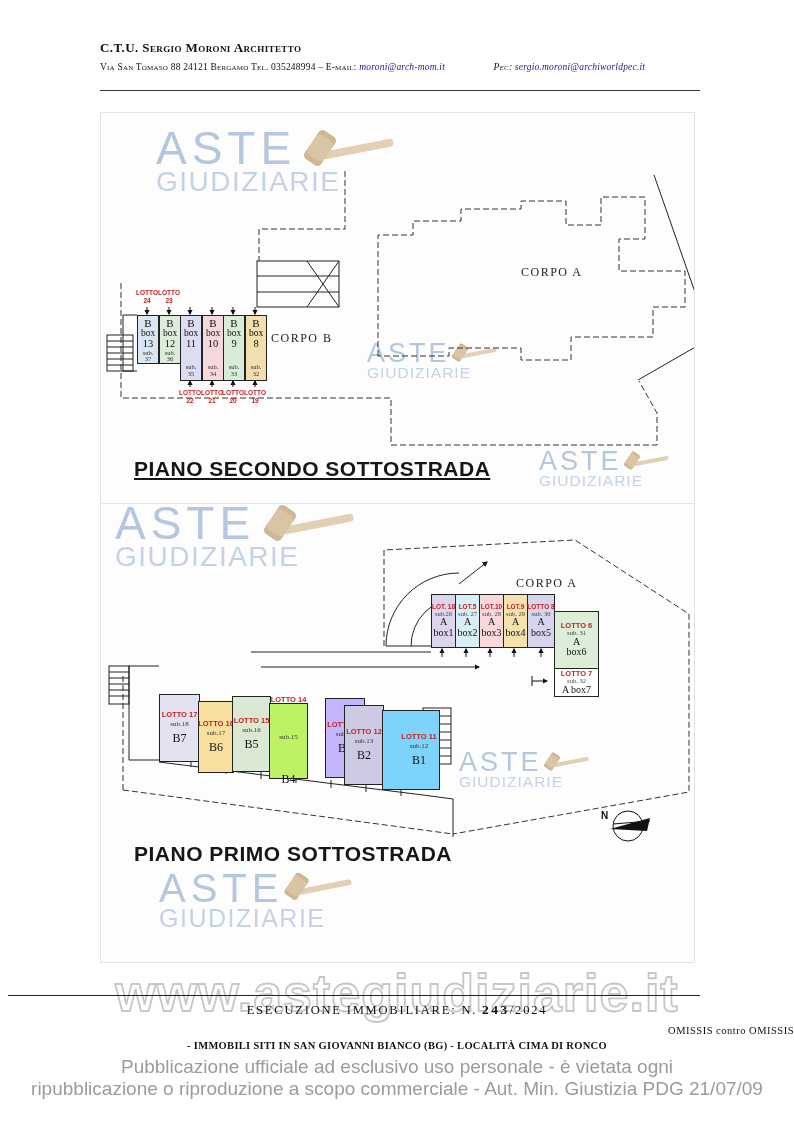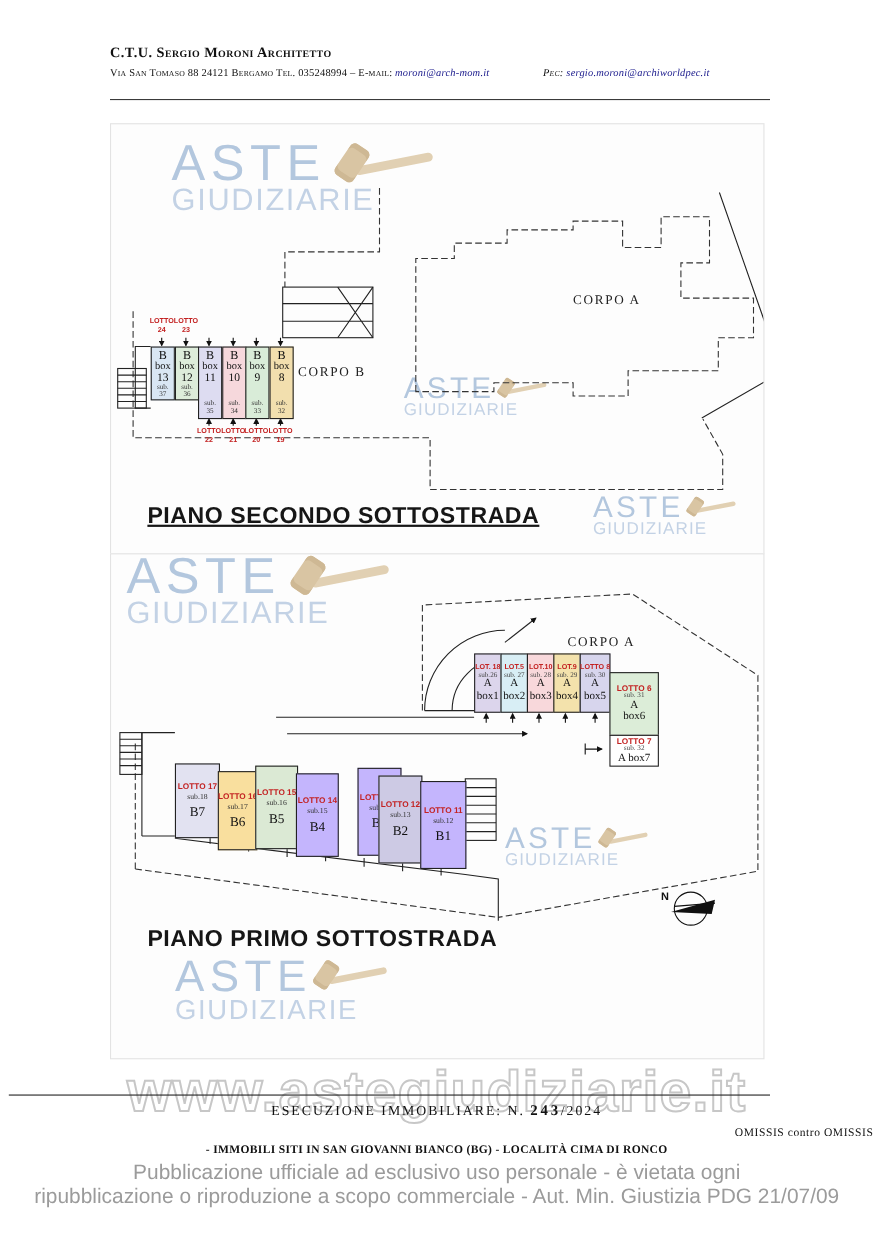--- a/index.html
+++ b/index.html
@@ -328,36 +328,36 @@
     <div class="bbox" style="left: 97px; top: 197px; width: 34px; height: 70px; background-color: rgb(249, 223, 158);">
       <div class="lot">LOTTO 16</div>
         <div class="sb">sub.17</div>
         <div class="nm">B6</div>
     </div>
     <div class="bbox" style="left: 131px; top: 192px; width: 37px; height: 74px; background-color: rgb(219, 233, 212);">
       <div class="lot">LOTTO 15</div>
         <div class="sb">sub.16</div>
         <div class="nm">B5</div>
     </div>
-    <div class="bbox" style="left: 168px; top: 199px; width: 37px; height: 74px; background-color: #c4b5fd;">
+    <div class="bbox" style="left: 168px; top: 199px; width: 37px; height: 74px; background-color: #bef264; gap: 28px;">
       <div class="lot">LOTTO 14</div>
         <div class="sb">sub.15</div>
         <div class="nm">B4</div>
     </div>
     <div class="bbox" style="left: 205px; top: 194px; width: 38px; height: 78px; background-color: #c4b5fd; margin-left: 19px;">
       <div class="lot">LOTTO 13</div>
         <div class="sb">sub.14</div>
         <div class="nm">B3</div>
     </div>
     <div class="bbox" style="left: 243px; top: 201px; width: 38px; height: 78px; background-color: rgb(205, 202, 228);">
       <div class="lot">LOTTO 12</div>
         <div class="sb">sub.13</div>
         <div class="nm">B2</div>
     </div>
-    <div class="bbox" style="left: 281px; top: 206px; width: 40px; height: 78px; background-color: #c4b5fd;">
+    <div class="bbox" style="left: 281px; top: 206px; width: 40px; height: 78px; background-color: #7dd3fc; padding-left: 16px;">
       <div class="lot">LOTTO 11</div>
         <div class="sb">sub.12</div>
         <div class="nm">B1</div>
     </div>
 
     <div class="abs corpo" style="left:415px;top:72px;">CORPO A</div>
     <div class="abs north" style="left:500px;top:306px;">N</div>
     <div class="abs plan-title" style="left:33px;top:338px;">PIANO PRIMO SOTTOSTRADA</div>
   </div>
 

